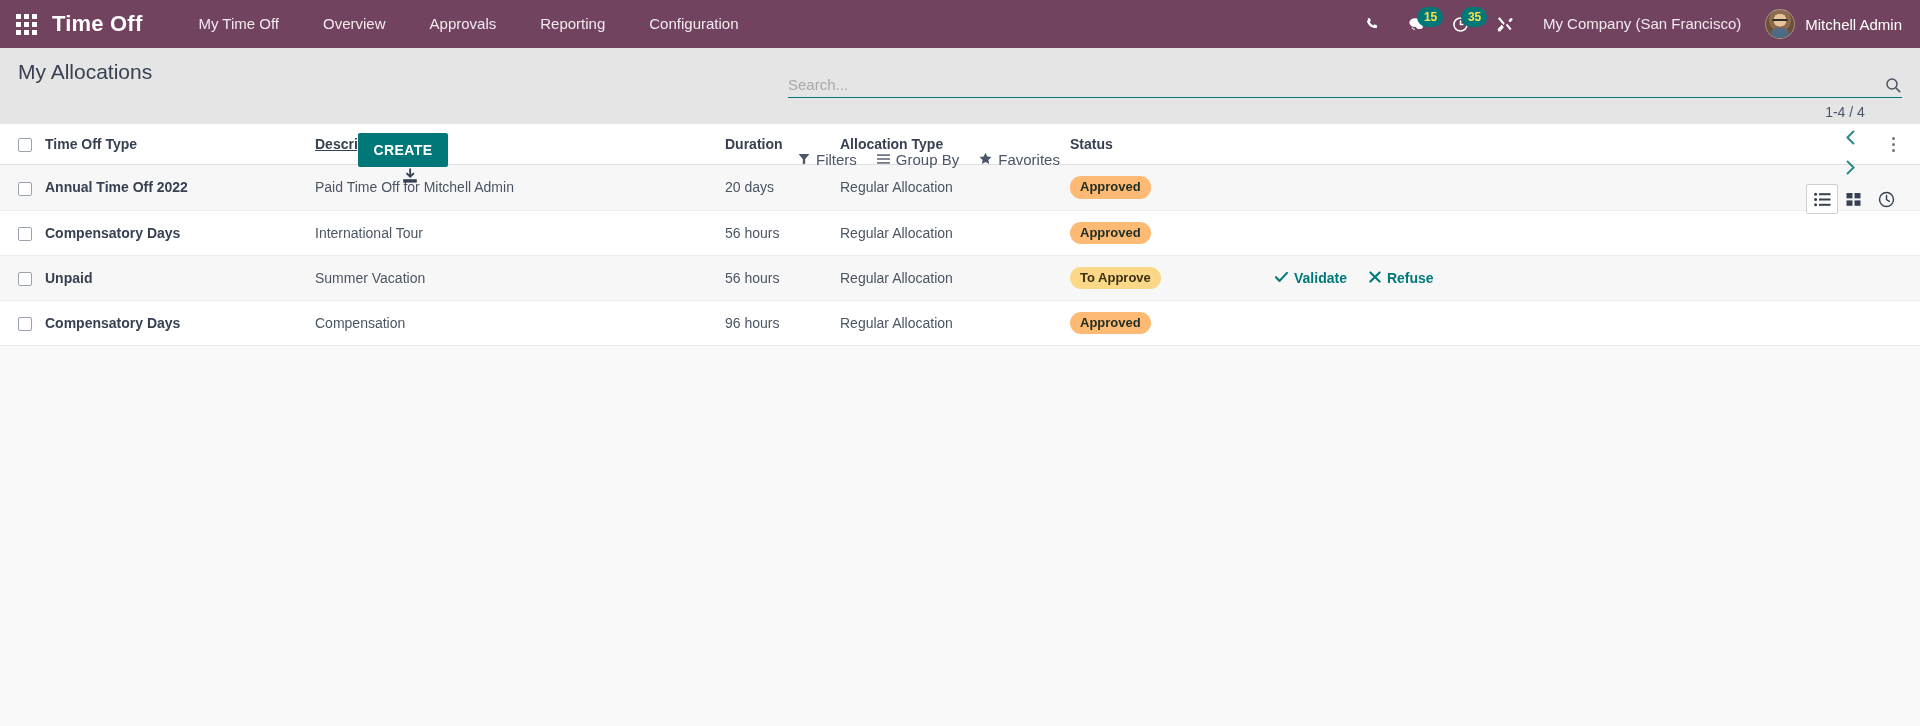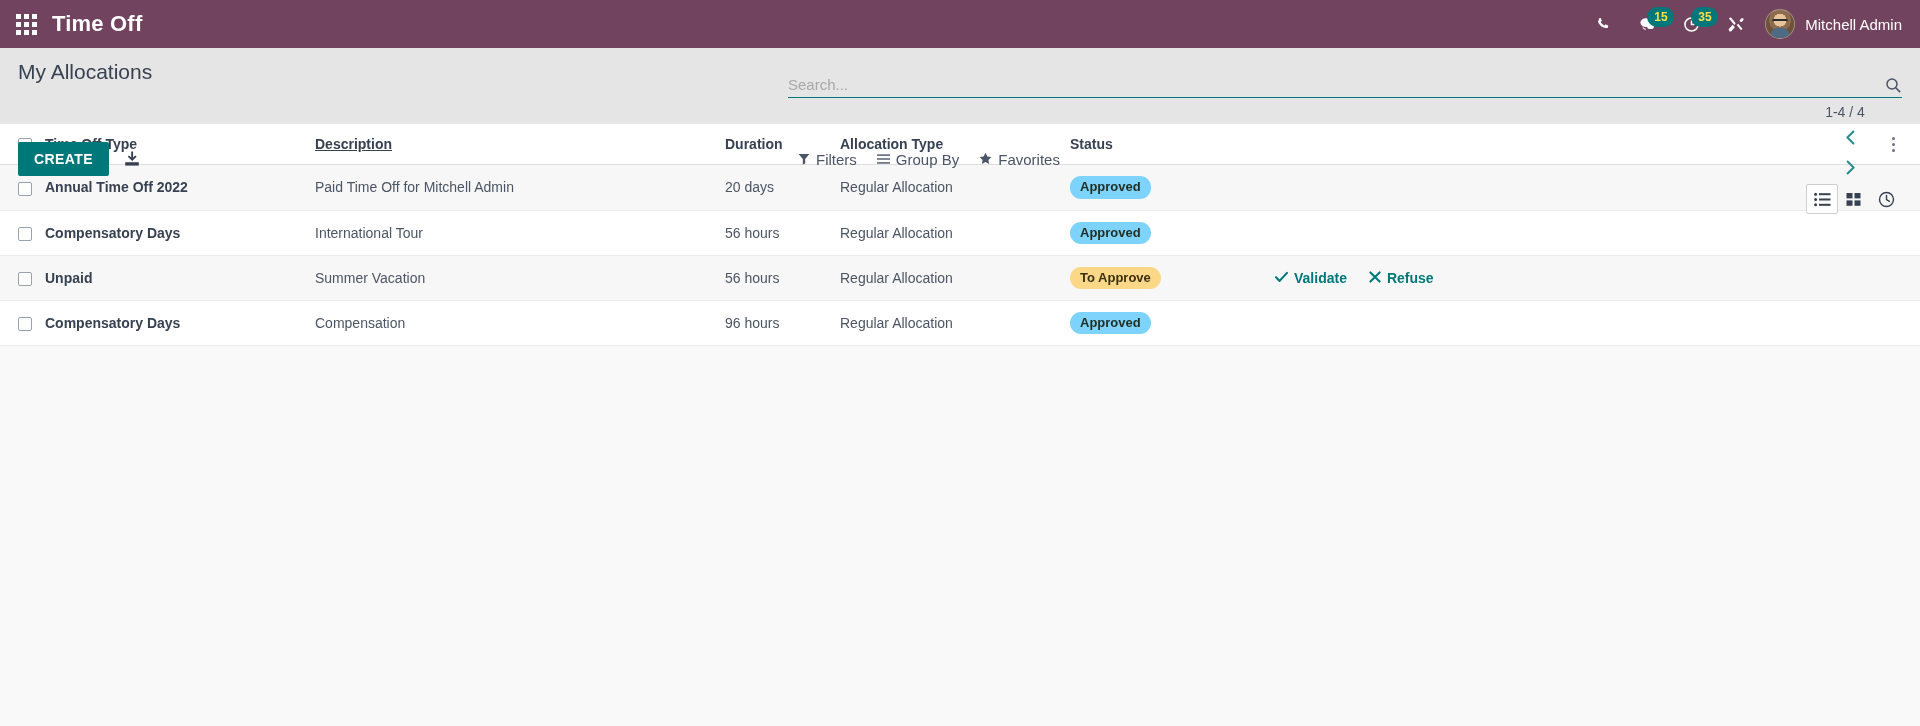--- a/index.html
+++ b/index.html
@@ -109,21 +109,21 @@
   }
   .search-input::placeholder { color: #a8a8a8; }
   .search-icon-btn {
     position: absolute; right: 0; bottom: 3px;
     cursor: pointer; display: flex; align-items: center;
   }
 
   .cp-row-bottom {
     display: flex; align-items: center; margin-top: 6px;
   }
-  .cp-left { width: 770px; display: flex; align-items: center; }
+  .cp-left { width: 770px; display: flex; align-items: center; flex-direction: column; }
   .btn-create {
     background: #00787a; color: #ffffff;
     font-size: 14px; font-weight: bold; letter-spacing: .4px;
     border: 0; border-radius: 2px;
     padding: 9px 16px; cursor: pointer;
     font-family: "Liberation Sans", sans-serif;
   }
   .icon-import {
     margin-left: 14px; cursor: pointer; display: flex; align-items: center;
   }
@@ -173,21 +173,21 @@
 
   .cb {
     width: 14px; height: 14px;
     border: 1px solid #9aa3ad; border-radius: 2px; background: #fff;
     display: inline-block; cursor: pointer; vertical-align: middle;
   }
   .badge {
     display: inline-block; font-size: 13px; font-weight: bold;
     padding: 3px 10px; border-radius: 11px; line-height: 1.25;
   }
-  .badge-approved { background: #7dd3fc; color: #1f2d24; }
+  .badge-approved { background: #fdba74; color: #1f2d24; }
   .badge-toapprove { background: #fbd888; color: #3b2f10; }
 
   .row-actions { display: flex; align-items: center; gap: 22px; }
   .action-link {
     display: flex; align-items: center; gap: 6px;
     color: #00787a; font-size: 14px; font-weight: bold; cursor: pointer;
     white-space: nowrap;
   }
   .kebab {
     display: flex; flex-direction: column; gap: 3px; align-items: center;
@@ -208,20 +208,27 @@
         <i></i>
         <i></i>
         <i></i>
         <i></i>
         <i></i>
         <i></i>
     </span>
   </div>
   <div class="brand">Time Off</div>
 
+  <div class="menu">
+    <div class="menu-item">My Time Off</div>
+    <div class="menu-item">Overview</div>
+    <div class="menu-item">Approvals</div>
+    <div class="menu-item">Reporting</div>
+    <div class="menu-item">Configuration</div>
+  </div>
 
   <div class="nav-right">
     <div class="sys-icon">
       <svg width="15" height="15" viewBox="0 0 16 16">
           <path d="M3.2 1.2 5 1l1.3 3-1.3 1c.7 1.7 2.3 3.3 4 4l1-1.3 3 1.3-.2 1.8c-.1.6-.6 1-1.2 1C6.6 11.8 4.2 9.4 2.2 5.4c-.2-.6 0-1.3.6-1.6z"></path>
         </svg>
     </div>
     <div class="sys-icon">
       <svg width="17" height="17" viewBox="0 0 18 18">
           <ellipse cx="7.5" cy="7" rx="6" ry="4.6"></ellipse>
@@ -236,20 +243,21 @@
           <rect x="8.2" y="4.6" width="1.6" height="5" rx=".7"></rect>
           <rect x="8.2" y="8.2" width="4" height="1.6" rx=".7"></rect>
         </svg>
       <span class="badge-count">35</span>
     </div>
     <div class="sys-icon">
       <svg width="17" height="17" viewBox="0 0 18 18">
           <path d="M2 2.6 4 1.4l5.2 6.4-1.3 1.6zM15.7 2.2l-2.4 2.2.5 1.6 1.7.4 2.1-2.4-.3-1.4zM10.3 9.4l1.5-1.3 4.6 5.4-1.6 1.5zM6.1 9.3 1.6 14l1.1 2.3 1.6.2 4-4.7z"></path>
         </svg>
     </div>
+    <div class="company-name">My Company (San Francisco)</div>
     <div class="user-box">
       <span class="avatar"></span>
       <span class="user-name">Mitchell Admin</span>
     </div>
   </div>
 </div>
 
 <div class="control-panel">
   <div class="cp-row-top">
     <div class="page-title">My Allocations</div>

